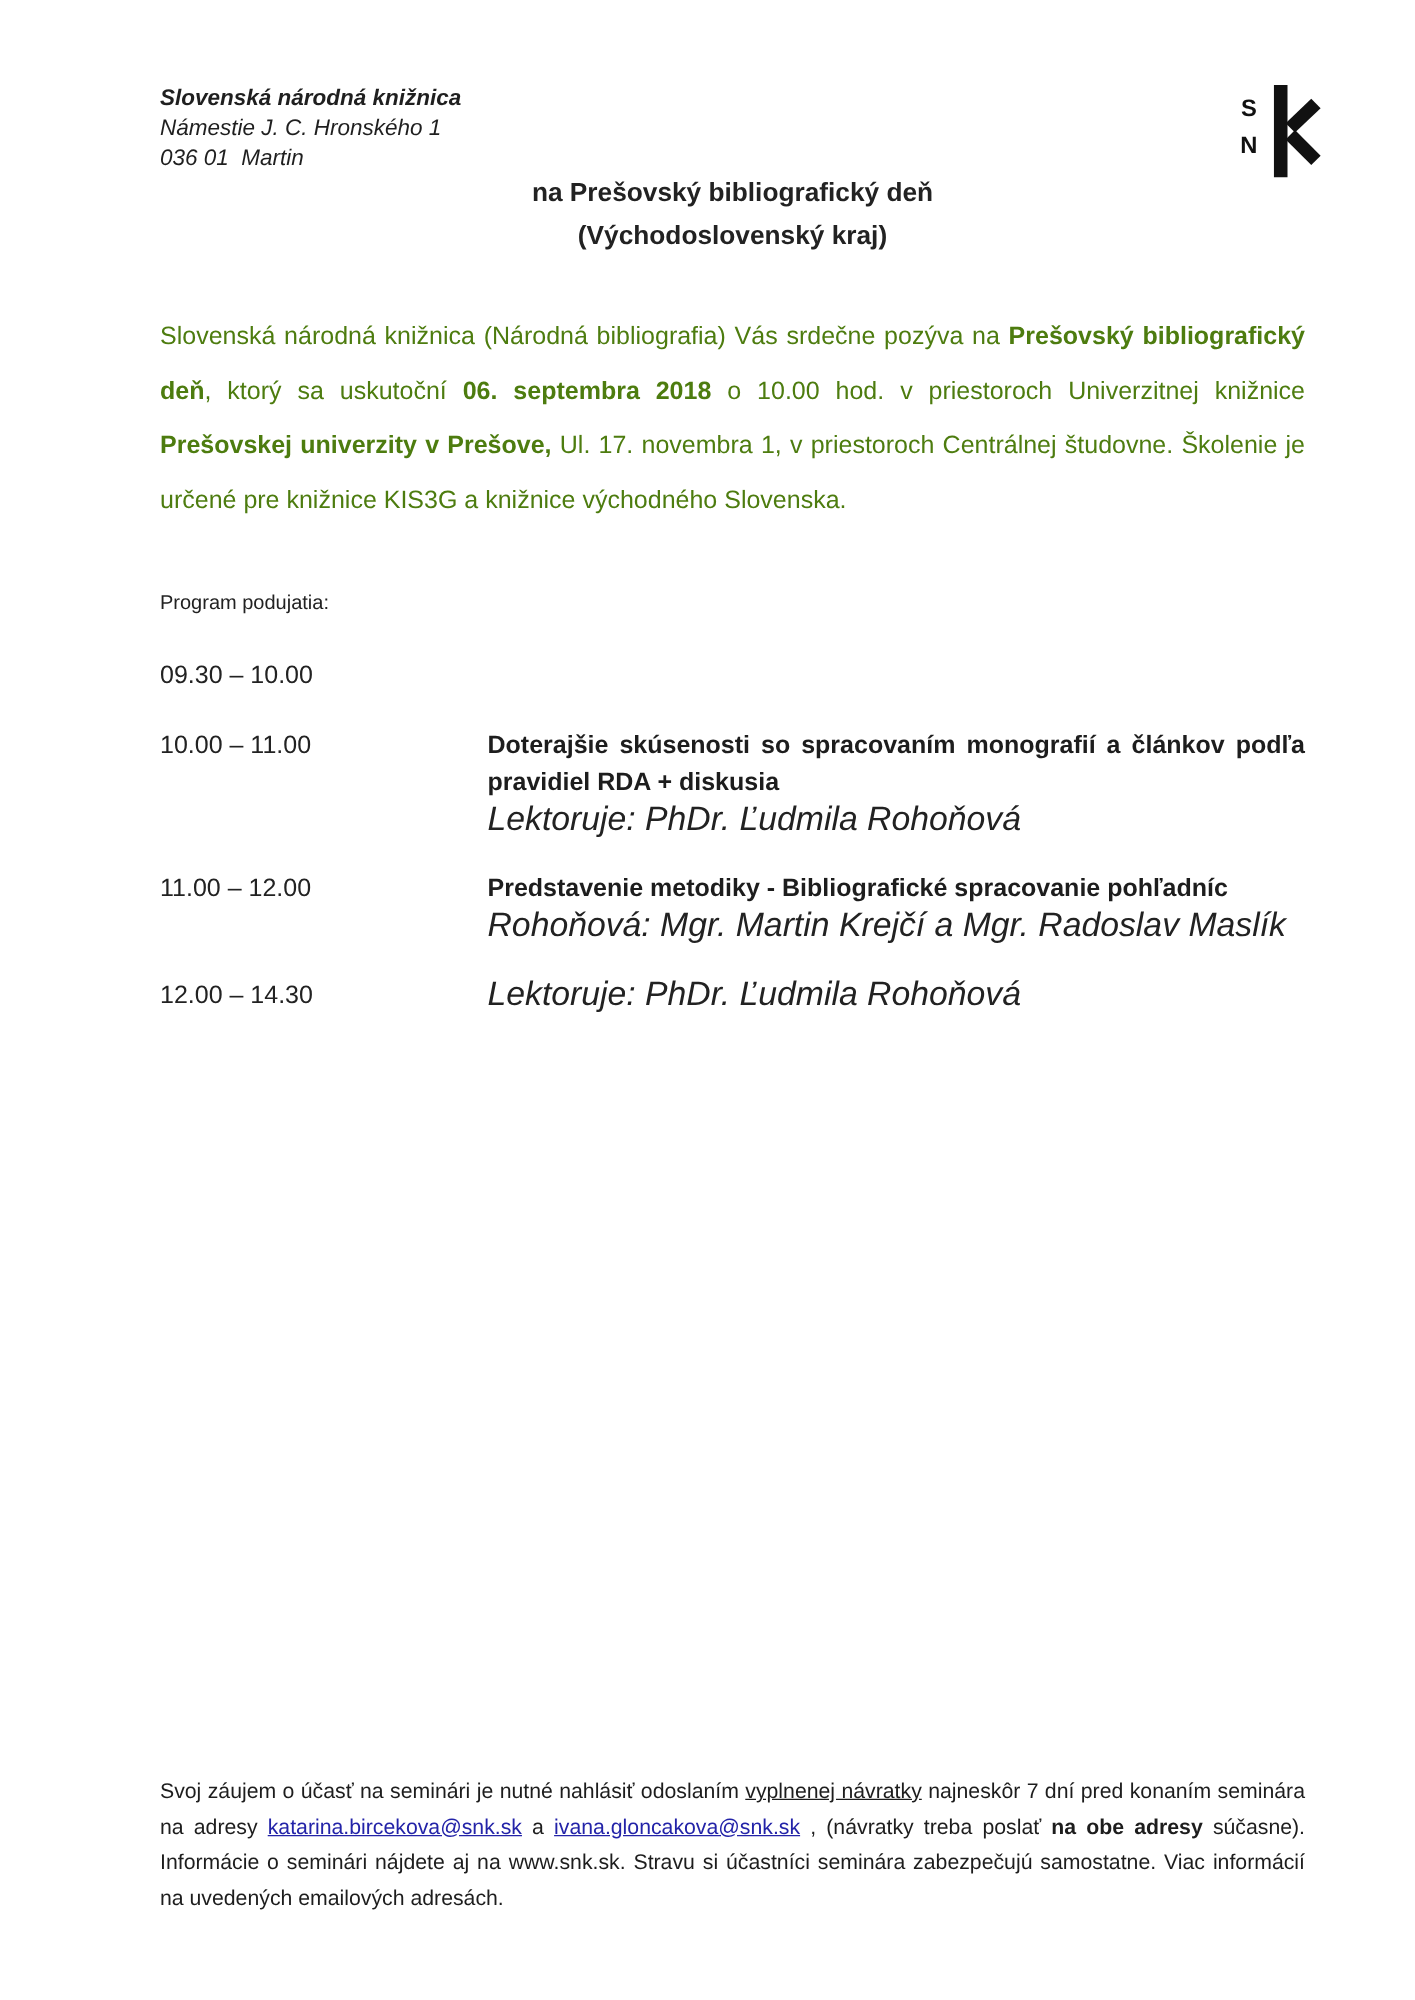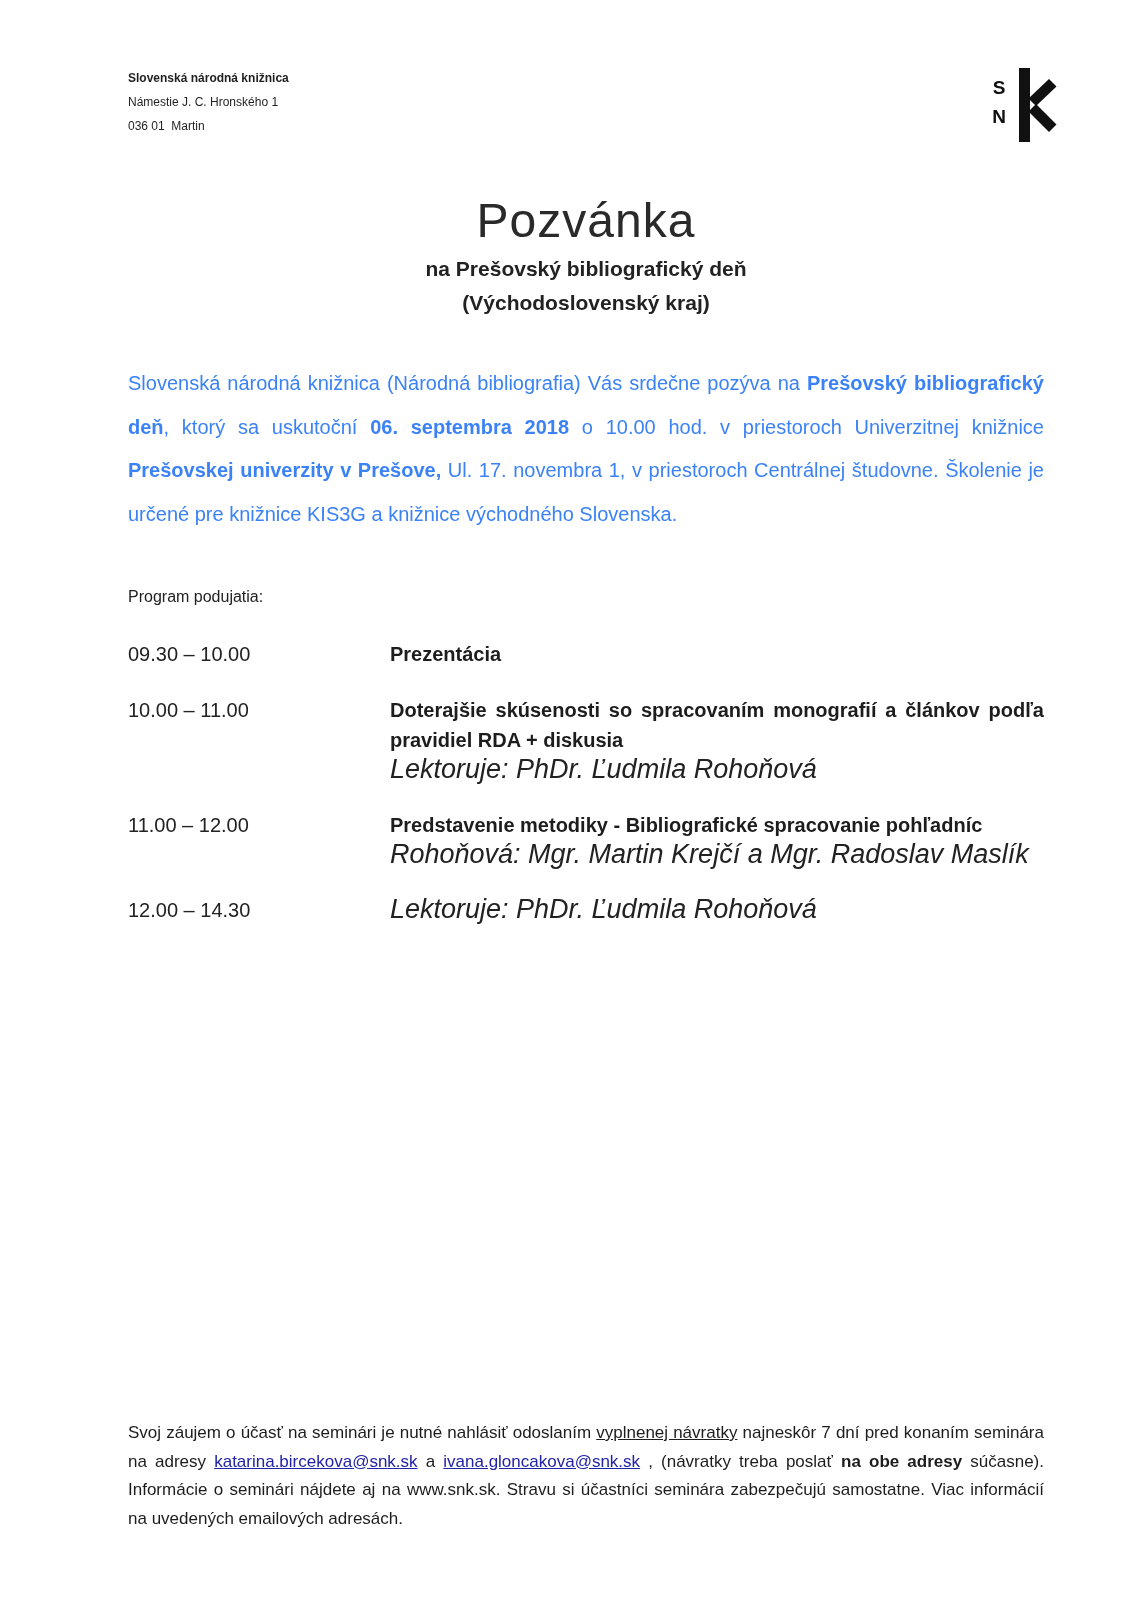--- a/index.html
+++ b/index.html
@@ -9,21 +9,21 @@
     background:#ffffff;
     font-family:"Liberation Sans", sans-serif;
     color:#1f1f1f;
     box-sizing:border-box;
     overflow:hidden;
   }
   .content{
     padding:66px 88px 0 128px;
   }
   
-  .hdr{font-size:12px;line-height:24px;}
+  .hdr{font-size:18px;line-height:24px;font-style:italic;}
   .hdr .org{font-weight:700;}
   .prewrap{white-space:pre-wrap;}
   
   .logo{
     position:absolute;top:68px;right:74px;
     display:flex;align-items:flex-start;color:#111;
   }
   .logo-letters{
     display:flex;flex-direction:column;align-items:center;
     font-weight:700;font-size:19px;line-height:13px;
@@ -39,21 +39,21 @@
     color:#2a2a2a;letter-spacing:1px;
   }
   .subtitle{
     text-align:center;
     font-size:21px;line-height:34px;font-weight:700;color:#222;
   }
   
   .intro{
     margin-top:42px;
     font-size:20px;line-height:43.5px;
-    text-align:justify;color:#3b82f6;
+    text-align:justify;color:#4d7c0f;
   }
   
   .prog-heading{
     margin-top:46px;font-size:16px;line-height:30px;color:#222;
   }
   .prog-list{margin-top:27px;}
   .prog-row{display:flex;margin-bottom:26px;}
   .prog-time{width:262px;flex-shrink:0;font-size:20px;line-height:30px;color:#222;}
   .prog-content{flex:1;}
   .prog-title{font-weight:700;font-size:20px;line-height:30px;text-align:justify;color:#1d1d1d;}
@@ -92,37 +92,33 @@
         <span class="ls">S</span>
         <span class="ln">N</span>
       </div>
       <svg width="39" height="74" viewBox="0 0 39 74" aria-hidden="true">
         <rect x="0" y="0" width="11" height="74" fill="#111"></rect>
         <path d="M 30 11 L 37.5 18.5 L 17 38 L 9.5 30.5 Z" fill="#111"></path>
         <path d="M 17 36 L 37.5 56.5 L 30 64 L 9.5 43.5 Z" fill="#111"></path>
       </svg>
     </div>
 
-    <div class="title">Pozvánka</div>
 
     <div class="subtitle">
       <div>na Prešovský bibliografický deň</div>
       <div>(Východoslovenský kraj)</div>
     </div>
 
     <p class="intro"><span class="seg-normal">Slovenská národná knižnica (Národná bibliografia) Vás srdečne pozýva na </span><span class="seg-bold">Prešovský bibliografický deň</span><span class="seg-normal">, ktorý sa uskutoční </span><span class="seg-bold">06. septembra 2018</span><span class="seg-normal"> o 10.00 hod. v priestoroch Univerzitnej knižnice </span><span class="seg-bold">Prešovskej univerzity v Prešove,</span><span class="seg-normal"> Ul. 17. novembra 1, v priestoroch Centrálnej študovne. Školenie je určené pre knižnice KIS3G a knižnice východného Slovenska.</span></p>
 
     <div class="prog-heading">Program podujatia:</div>
 
     <div class="prog-list">
         <div class="prog-row">
           <div class="prog-time">09.30 – 10.00</div>
-          <div class="prog-content">
-            <div class="prog-title">Prezentácia</div>
-          </div>
         </div>
         <div class="prog-row">
           <div class="prog-time">10.00 – 11.00</div>
           <div class="prog-content">
             <div class="prog-title">Doterajšie skúsenosti so spracovaním monografií a článkov podľa pravidiel RDA + diskusia</div>
             <div class="prog-lecturer">Lektoruje: PhDr. Ľudmila Rohoňová</div>
           </div>
         </div>
         <div class="prog-row">
           <div class="prog-time">11.00 – 12.00</div>

